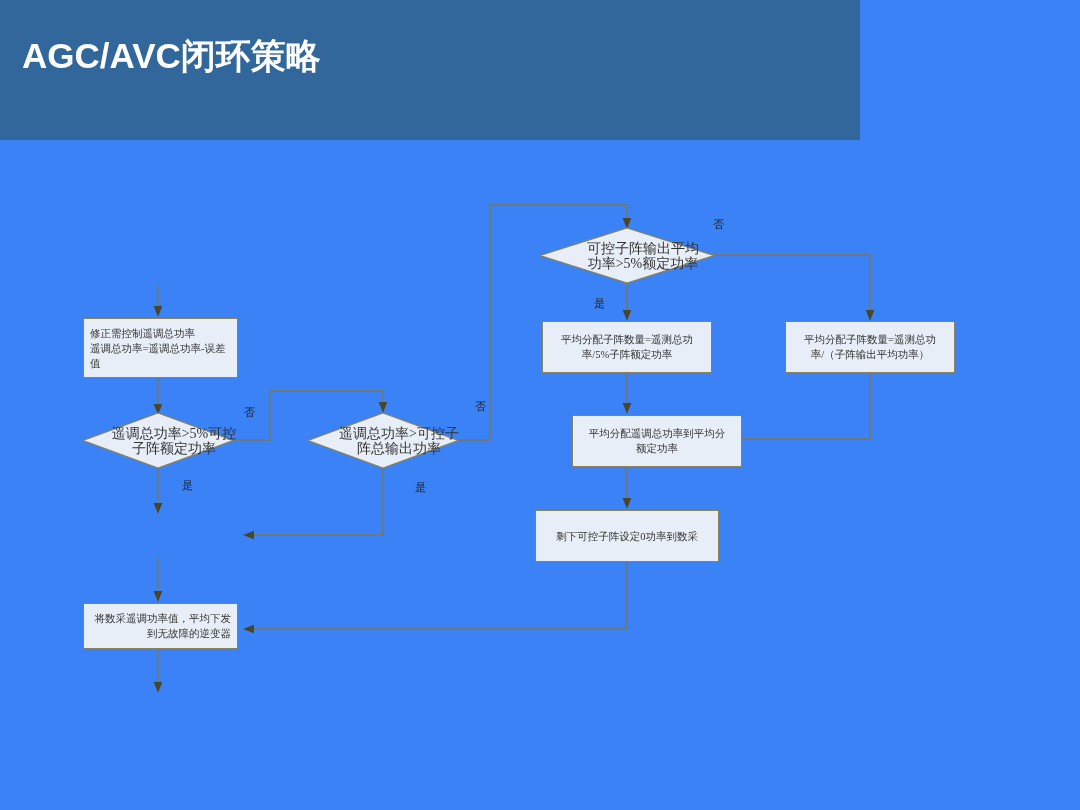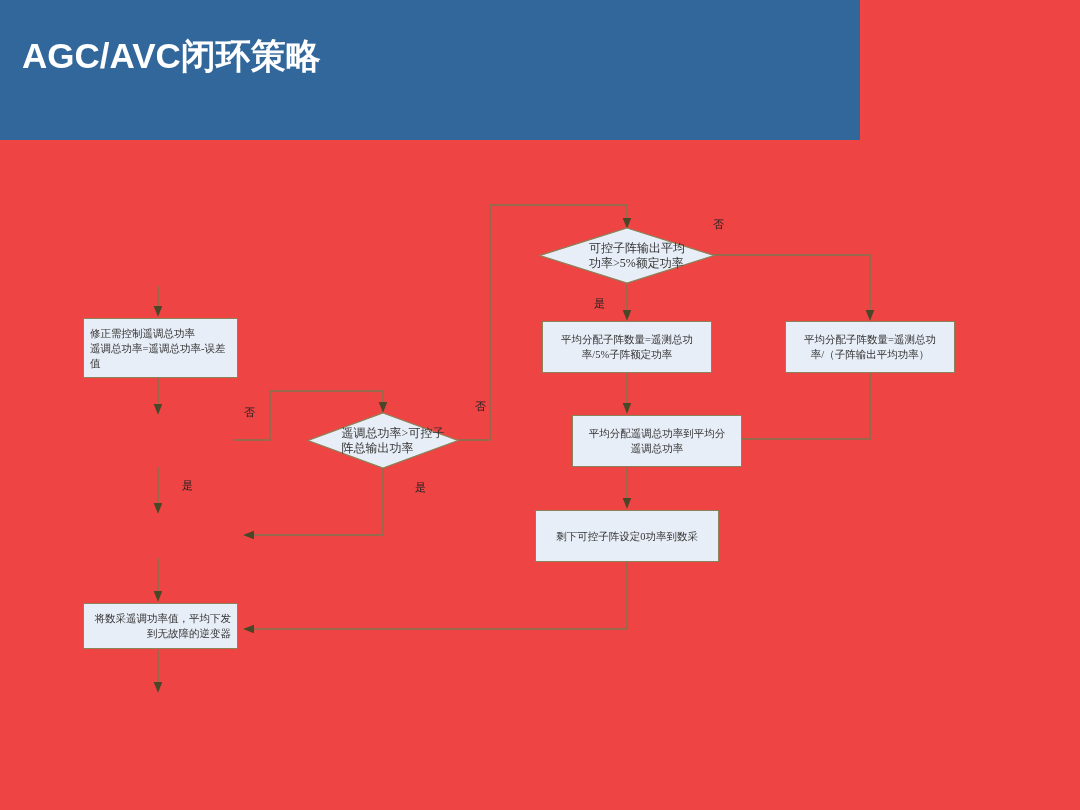--- a/index.html
+++ b/index.html
@@ -4,21 +4,21 @@
 <style>
   html, body {
     margin: 0;
     padding: 0;
     background: #ffffff;
   }
   #slide {
     position: relative;
     width: 1080px;
     height: 810px;
-    background: #ef4444;
+    background: #3b82f6;
     overflow: hidden;
     font-family: "Liberation Serif", "DejaVu Serif", serif;
   }
   
   #header-bar {
     position: absolute;
     left: 0;
     top: 0;
     width: 860px;
     height: 140px;
@@ -78,28 +78,29 @@
     position: absolute;
   }
   .diamond-wrap svg {
     position: absolute;
     left: 0;
     top: 0;
     overflow: visible;
   }
   .diamond-label {
     position: absolute;
-    left: 10px;
+    left: 16px;
     top: 0;
     width: 100%;
     height: 100%;
     display: flex;
     align-items: center;
     justify-content: center;
-    font-size: 12px;
+    text-align: center;
+    font-size: 14px;
     line-height: 15px;
     color: #333333;
     pointer-events: none;
   }
   .edge-label {
     position: absolute;
     font-size: 11px;
     line-height: 13px;
     color: #222222;
     white-space: nowrap;
@@ -154,20 +155,31 @@
     </svg>
 
     <div class="node proc left-align" style="left:83px; top:318px; width:155px; height:60px;">
       <div class="node-text">
         <div>修正需控制遥调总功率</div>
         <div>遥调总功率=遥调总功率-误差</div>
         <div>值</div>
       </div>
     </div>
 
+    <div class="diamond-wrap" style="left:83px; top:413px; width:150px; height:55px;">
+      <svg width="150" height="55" viewBox="0 0 150 55" xmlns="http://www.w3.org/2000/svg">
+        <polygon points="75,0 150,27.5 75,55 0,27.5" fill="#e8eef7" stroke="#8a8258" stroke-width="1.2"></polygon>
+      </svg>
+      <div class="diamond-label">
+        <div>
+          <div>遥调总功率&gt;5%可控</div>
+          <div>子阵额定功率</div>
+        </div>
+      </div>
+    </div>
 
     <div class="diamond-wrap" style="left:308px; top:413px; width:150px; height:55px;">
       <svg width="150" height="55" viewBox="0 0 150 55" xmlns="http://www.w3.org/2000/svg">
         <polygon points="75,0 150,27.5 75,55 0,27.5" fill="#e8eef7" stroke="#8a8258" stroke-width="1.2"></polygon>
       </svg>
       <div class="diamond-label">
         <div>
           <div>遥调总功率&gt;可控子</div>
           <div>阵总输出功率</div>
         </div>
@@ -196,21 +208,21 @@
     <div class="node proc" style="left:785px; top:321px; width:170px; height:52px;">
       <div class="node-text">
         <div>平均分配子阵数量=遥测总功</div>
         <div>率/（子阵输出平均功率）</div>
       </div>
     </div>
 
     <div class="node proc" style="left:572px; top:415px; width:170px; height:52px;">
       <div class="node-text">
         <div>平均分配遥调总功率到平均分</div>
-        <div>遥调总功率</div>
+        <div>额定功率</div>
       </div>
     </div>
 
     <div class="node proc" style="left:535px; top:510px; width:184px; height:52px;">
       <div class="node-text">
         <div>剩下可控子阵设定0功率到数采</div>
       </div>
     </div>
 
 

